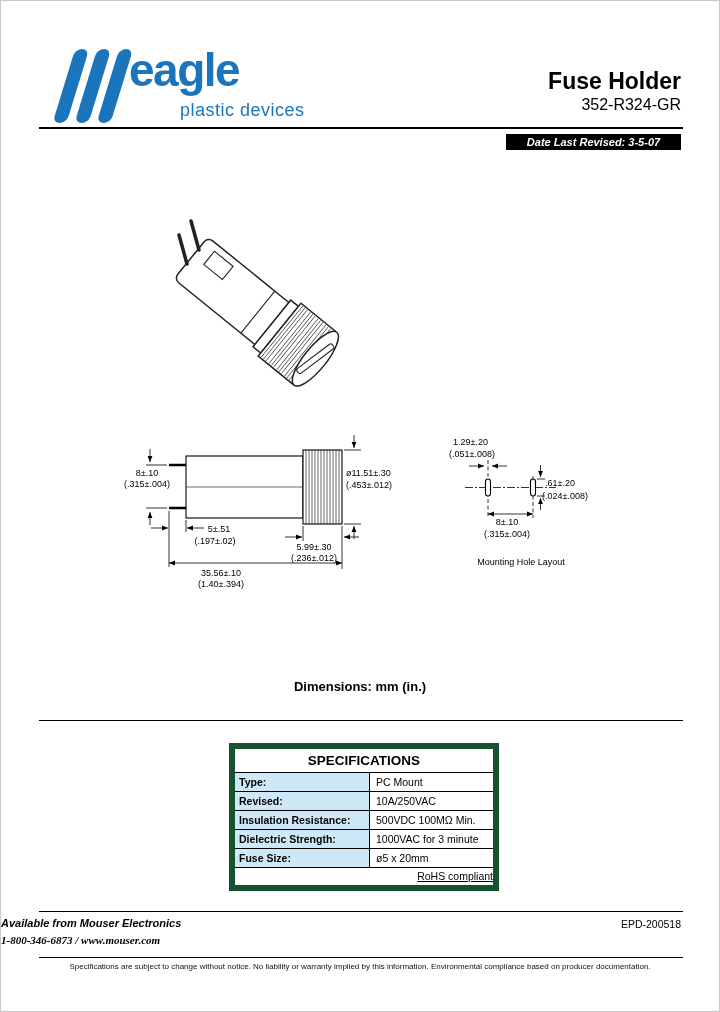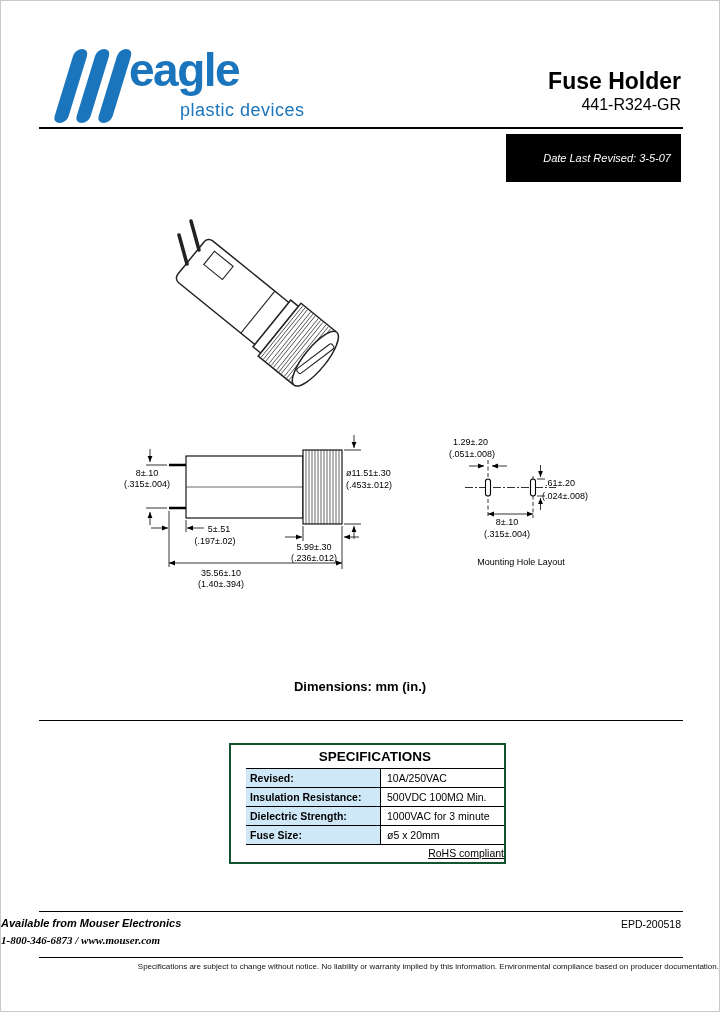--- a/index.html
+++ b/index.html
@@ -8,22 +8,22 @@
     background:#ffffff;border:1px solid #c9c9c9;overflow:hidden;
     font-family:"Liberation Sans", sans-serif;color:#000;
   }
   .abs{position:absolute;}
 
   
   .brand-eagle{font-size:46px;font-weight:bold;color:#1b75bc;letter-spacing:-1.5px;line-height:1;}
   .brand-tag{font-size:18px;color:#1b75bc;letter-spacing:.5px;}
   .doc-title{font-size:23px;font-weight:bold;text-align:right;line-height:1.1;}
   .part-no{font-size:16px;text-align:right;}
-  .rev-badge{background:#000;color:#fff;font-size:11px;font-weight:normal;font-style:italic;
-    padding:18px 10px;text-align:right;}
+  .rev-badge{background:#000;color:#fff;font-size:11px;font-weight:bold;font-style:italic;
+    padding:2px 10px;text-align:center;}
 
   
   .rule{position:absolute;left:38px;width:644px;background:#000;}
 
   
   svg{overflow:visible;}
   svg text{font-family:"Liberation Sans",sans-serif;font-size:9px;fill:#000;}
   .part{fill:#fff;stroke:#000;stroke-width:1.1;}
   .p3{fill:#fff;stroke:#222;stroke-width:1.5;}
   .p1{fill:none;stroke:#222;stroke-width:1.1;}
@@ -33,21 +33,21 @@
   .pin{stroke:#000;stroke-width:2.5;}
   .d{stroke:#000;stroke-width:.8;fill:none;}
   .seam{stroke:#444;stroke-width:.8;}
   .dash{stroke:#000;stroke-width:.8;stroke-dasharray:4 2.5;fill:none;}
   .cdash{stroke:#000;stroke-width:.8;stroke-dasharray:8 2 2 2;fill:none;}
   .cap9{font-size:9px;}
 
   .dims-note{font-size:13px;font-weight:bold;text-align:center;width:100%;}
 
   
-  .spec-table{position:absolute;left:228px;top:742px;width:258px;border:2px solid #14532d;background:#fff;font-size:10.5px;padding-left:15px;}
+  .spec-table{position:absolute;left:228px;top:742px;width:258px;border:6px solid #14532d;background:#fff;font-size:10.5px;}
   .spec-title{border-bottom:1px solid #000;text-align:center;font-weight:bold;font-size:13.5px;padding:4px 0;}
   .spec-row{display:flex;border-bottom:1px solid #000;}
   .spec-label{width:126px;background:#cfe8f7;font-weight:bold;padding:3px 4px;border-right:1px solid #000;}
   .spec-value{flex:1;padding:3px 6px;}
   .spec-footer{text-align:right;padding:2px 0 3px 0;text-decoration:underline;}
 
   
   .mouser{font-size:11px;font-weight:bold;font-style:italic;text-align:left;width:100%;line-height:1.1;}
   .doccode{font-size:10.5px;text-align:right;}
   .fineprint{font-size:8px;text-align:center;width:100%;color:#111;}
@@ -61,21 +61,21 @@
     <g transform="skewX(-17)" fill="#1b75bc">
       <rect x="30" y="6" width="14" height="74" rx="7"></rect>
       <rect x="52" y="6" width="14" height="74" rx="7"></rect>
       <rect x="74" y="6" width="14" height="74" rx="7"></rect>
     </g>
   </svg>
   <div class="abs brand-eagle" style="left:128px;top:46px;">eagle</div>
   <div class="abs brand-tag" style="left:131px;top:99px;margin-left:48px;">plastic devices</div>
 
   <div class="abs doc-title" style="right:38px;top:68px;width:300px;">Fuse Holder</div>
-  <div class="abs part-no" style="right:38px;top:95px;width:300px;">441-R324-GR</div>
+  <div class="abs part-no" style="right:38px;top:95px;width:300px;">352-R324-GR</div>
 
   <div class="rule" style="top:126px;height:2px;"></div>
 
   <div class="abs rev-badge" style="right:38px;top:133px;width:155px;">Date Last Revised:  3-5-07</div>
 
   <svg class="abs" style="left:148px;top:215px;" width="230" height="195" viewBox="0 0 230 195">
     <g transform="translate(42,42) rotate(39)">
       <rect x="0" y="-27" width="112" height="54" rx="6" class="p3"></rect>
       <rect x="14" y="-20" width="24" height="17" class="p1"></rect>
       <line x1="86" y1="-27" x2="86" y2="27" class="p1"></line>
@@ -220,20 +220,24 @@
     <text x="80" y="139" text-anchor="middle" class="cap9">Mounting Hole Layout</text>
   </svg>
 
   <div class="abs dims-note" style="left:0;top:678px;">Dimensions:  mm (in.)</div>
 
   <div class="rule" style="top:719px;height:1px;"></div>
 
   <div class="spec-table">
     <div class="spec-title">SPECIFICATIONS</div>
     <div class="spec-row">
+      <div class="spec-label">Type:</div>
+      <div class="spec-value">PC Mount</div>
+    </div>
+    <div class="spec-row">
       <div class="spec-label">Revised:</div>
       <div class="spec-value">10A/250VAC</div>
     </div>
     <div class="spec-row">
       <div class="spec-label">Insulation Resistance:</div>
       <div class="spec-value">500VDC 100MΩ Min.</div>
     </div>
     <div class="spec-row">
       <div class="spec-label">Dielectric Strength:</div>
       <div class="spec-value">1000VAC for 3 minute</div>
@@ -246,15 +250,15 @@
   </div>
 
   <div class="rule" style="top:910px;height:1px;"></div>
 
   <div class="abs mouser" style="left:0;top:916px;">Available from Mouser Electronics</div>
   <div class="abs mouser" style="left:0;top:933px;font-family:Liberation Serif, serif;">1-800-346-6873 / www.mouser.com</div>
   <div class="abs doccode" style="right:38px;top:917px;width:120px;">EPD-200518</div>
 
   <div class="rule" style="top:956px;height:1px;"></div>
 
-  <div class="abs fineprint" style="left:0;top:961px;text-align:right;">Specifications are subject to change without notice.   No liability or warranty implied by this information.   Environmental compliance based on producer documentation.</div>
+  <div class="abs fineprint" style="left:0;top:961px;">Specifications are subject to change without notice.   No liability or warranty implied by this information.   Environmental compliance based on producer documentation.</div>
 
 </div>
 
 </body></html>

